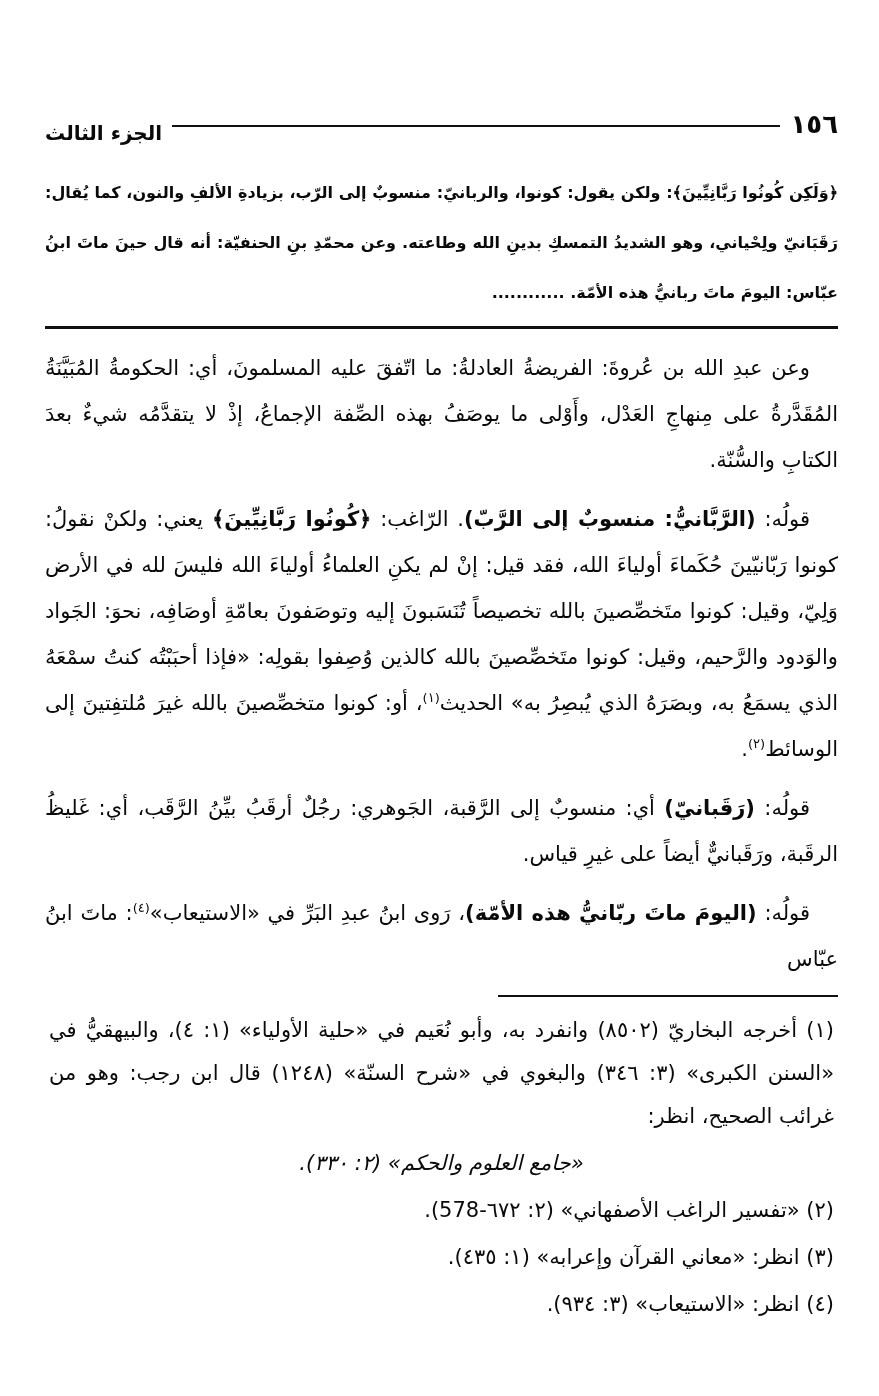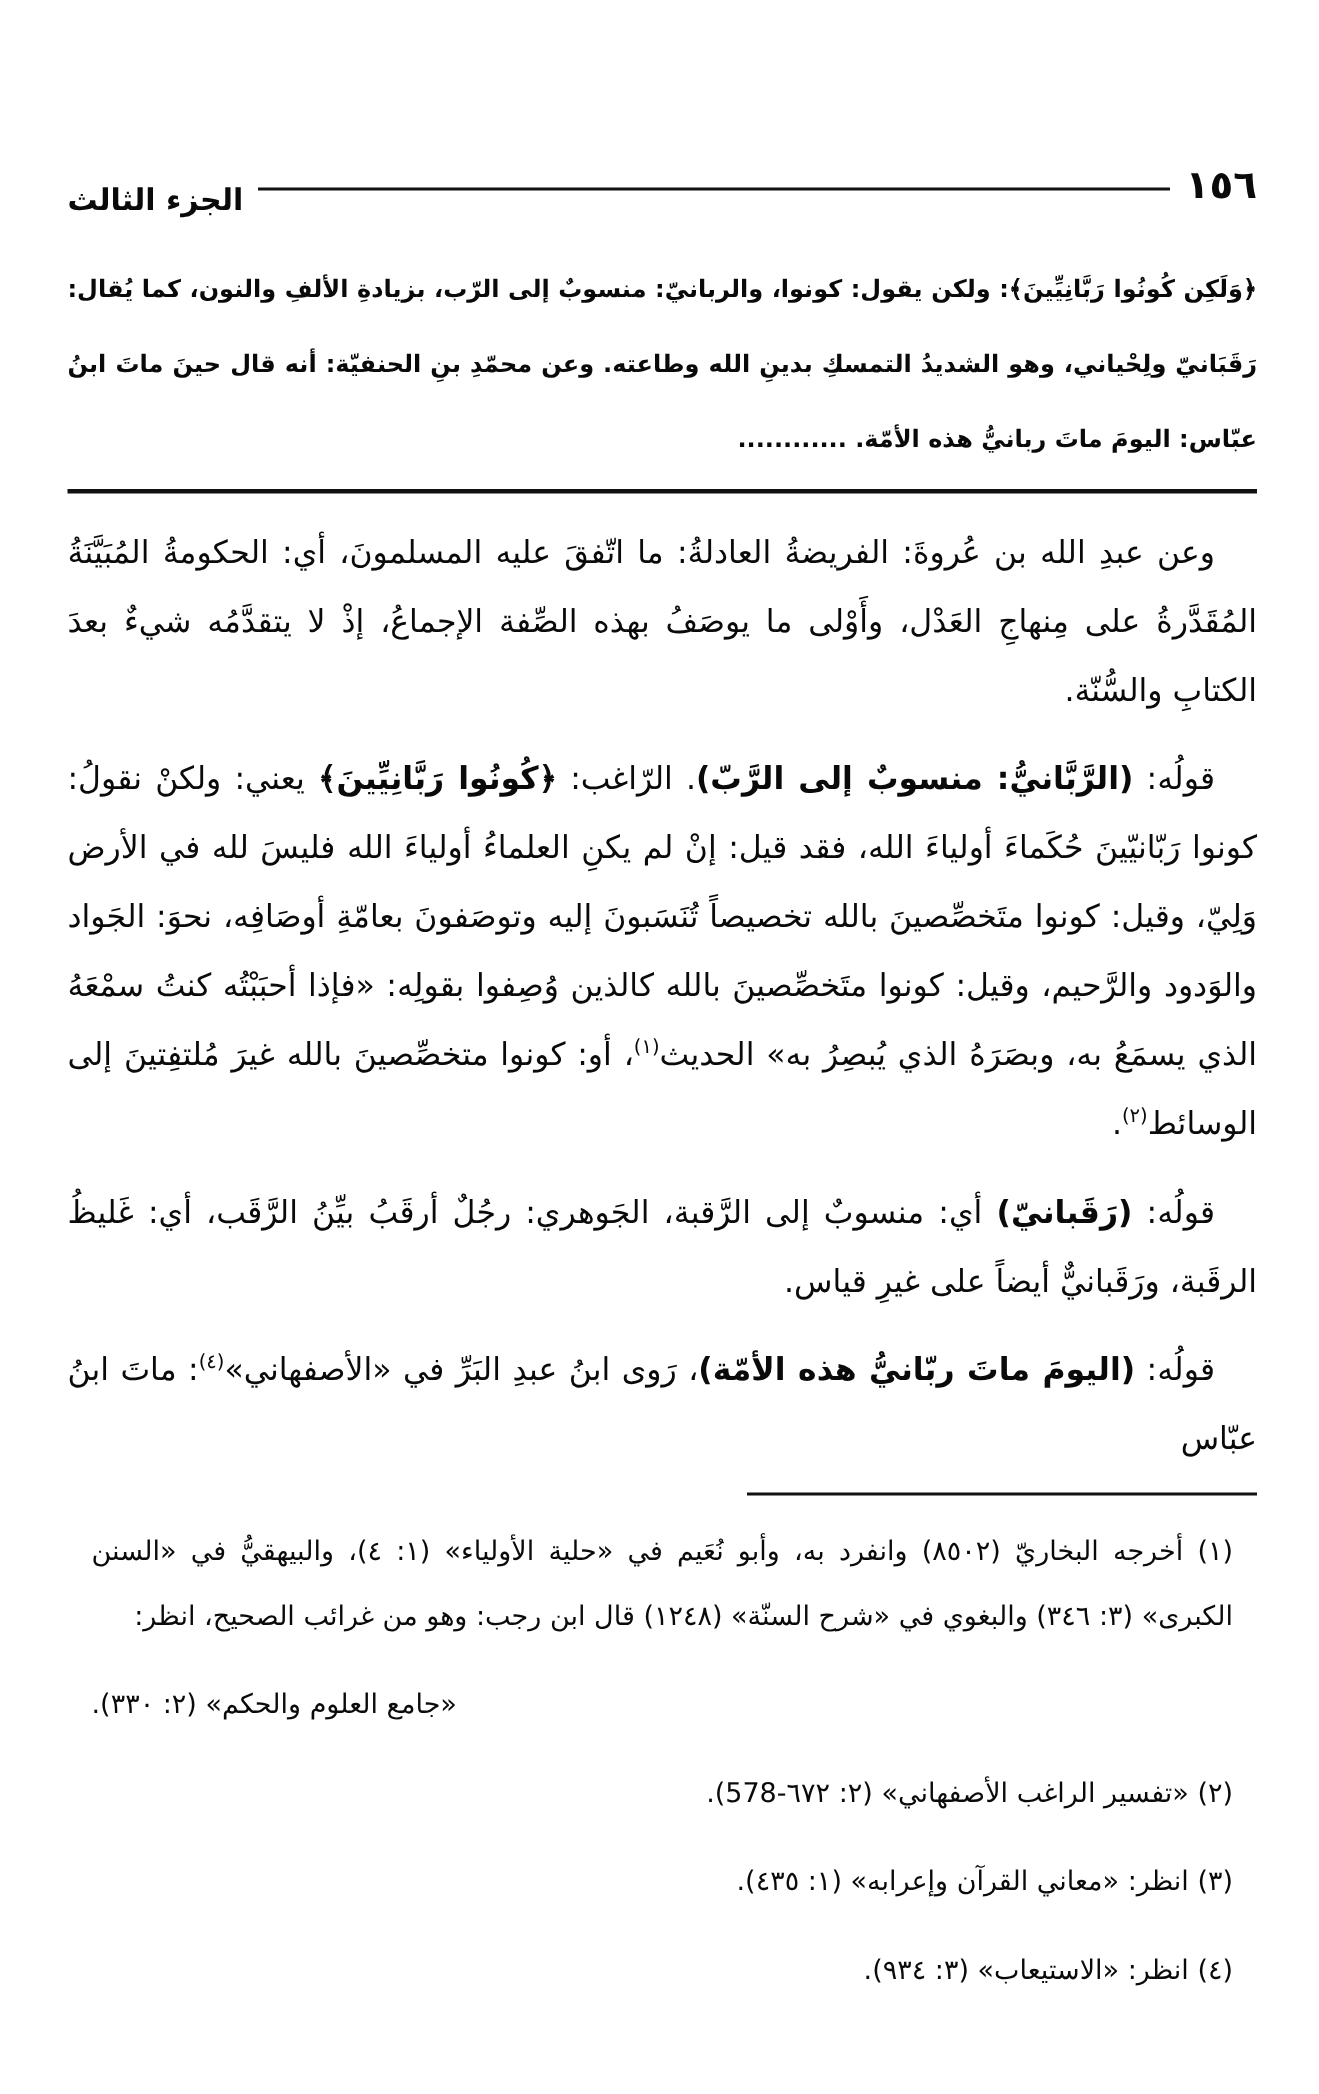--- a/index.html
+++ b/index.html
@@ -70,28 +70,29 @@
     font-weight:normal;
   }
   
   .fn-rule{
     margin-top:10px;
     width:340px;      
     border-top:2.5px solid #111;
   }
   .footnotes{margin-top:12px;}
   .fn{
-    margin:16px;
-    font-size:18px;
+    margin:4px;
+    font-size:21px;
     line-height:43px;
     text-align:justify;
   }
   .fn-center{
-    text-align:left;
+    text-align:center;
     text-indent:0;
+    font-style:italic;
   }
 </style>
 </head>
 <body>
 
 <div class="page">
 
   <header class="header">
     <span class="page-num">١٥٦</span>
     <span class="header-rule"></span>
@@ -101,21 +102,21 @@
   <section class="matn">
     <p class="matn-p"><span>﴿وَلَكِن كُونُوا رَبَّانِيِّينَ﴾: ولكن يقول: كونوا، والربانيّ: منسوبٌ إلى الرّب، بزيادةِ الألفِ والنون، كما يُقال: رَقَبَانيّ ولِحْياني، وهو الشديدُ التمسكِ بدينِ الله وطاعته. وعن محمّدِ بنِ الحنفيّة: أنه قال حينَ ماتَ ابنُ عبّاس: اليومَ ماتَ ربانيُّ هذه الأمّة. ............</span></p>
   </section>
 
   <div class="matn-rule"></div>
 
   <section class="commentary">
     <p class="c-p"><span>وعن عبدِ الله بن عُروةَ: الفريضةُ العادلةُ: ما اتّفقَ عليه المسلمونَ، أي: الحكومةُ المُبَيَّنَةُ المُقَدَّرةُ على مِنهاجِ العَدْل، وأَوْلى ما يوصَفُ بهذه الصِّفة الإجماعُ، إذْ لا يتقدَّمُه شيءٌ بعدَ الكتابِ والسُّنّة.</span></p>
     <p class="c-p"><span>قولُه: </span><span class="b">(الرَّبَّانيُّ: منسوبٌ إلى الرَّبّ)</span><span>. الرّاغب: </span><span class="b">﴿كُونُوا رَبَّانِيِّينَ﴾</span><span> يعني: ولكنْ نقولُ: كونوا رَبّانيّينَ حُكَماءَ أولياءَ الله، فقد قيل: إنْ لم يكنِ العلماءُ أولياءَ الله فليسَ لله في الأرض وَلِيّ، وقيل: كونوا متَخصِّصينَ بالله تخصيصاً تُنَسَبونَ إليه وتوصَفونَ بعامّةِ أوصَافِه، نحوَ: الجَواد والوَدود والرَّحيم، وقيل: كونوا متَخصِّصينَ بالله كالذين وُصِفوا بقولِه: «فإذا أحبَبْتُه كنتُ سمْعَهُ الذي يسمَعُ به، وبصَرَهُ الذي يُبصِرُ به» الحديث</span><span class="sup">(١)</span><span>، أو: كونوا متخصِّصينَ بالله غيرَ مُلتفِتينَ إلى الوسائط</span><span class="sup">(٢)</span><span>.</span></p>
     <p class="c-p"><span>قولُه: </span><span class="b">(رَقَبانيّ)</span><span> أي: منسوبٌ إلى الرَّقبة، الجَوهري: رجُلٌ أرقَبُ بيِّنُ الرَّقَب، أي: غَليظُ الرقَبة، ورَقَبانيٌّ أيضاً على غيرِ قياس.</span></p>
-    <p class="c-p"><span>قولُه: </span><span class="b">(اليومَ ماتَ ربّانيُّ هذه الأمّة)</span><span>، رَوى ابنُ عبدِ البَرِّ في «الأصفهاني»</span><span class="sup">(٤)</span><span>: ماتَ ابنُ عبّاس</span></p>
+    <p class="c-p"><span>قولُه: </span><span class="b">(اليومَ ماتَ ربّانيُّ هذه الأمّة)</span><span>، رَوى ابنُ عبدِ البَرِّ في «الاستيعاب»</span><span class="sup">(٤)</span><span>: ماتَ ابنُ عبّاس</span></p>
   </section>
 
   <div class="fn-rule"></div>
 
   <section class="footnotes">
     <p class="fn"><span>(١) أخرجه البخاريّ (٨٥٠٢) وانفرد به، وأبو نُعَيم في «حلية الأولياء» (١: ٤)، والبيهقيُّ في «السنن الكبرى» (٣: ٣٤٦) والبغوي في «شرح السنّة» (١٢٤٨) قال ابن رجب: وهو من غرائب الصحيح، انظر:</span></p>
     <p class="fn fn-center">«جامع العلوم والحكم» (٢: ٣٣٠).</p>
     <p class="fn"><span>(٢) «تفسير الراغب الأصفهاني» (٢: ٦٧٢-578).</span></p>
     <p class="fn"><span>(٣) انظر: «معاني القرآن وإعرابه» (١: ٤٣٥).</span></p>
     <p class="fn"><span>(٤) انظر: «الاستيعاب» (٣: ٩٣٤).</span></p>

